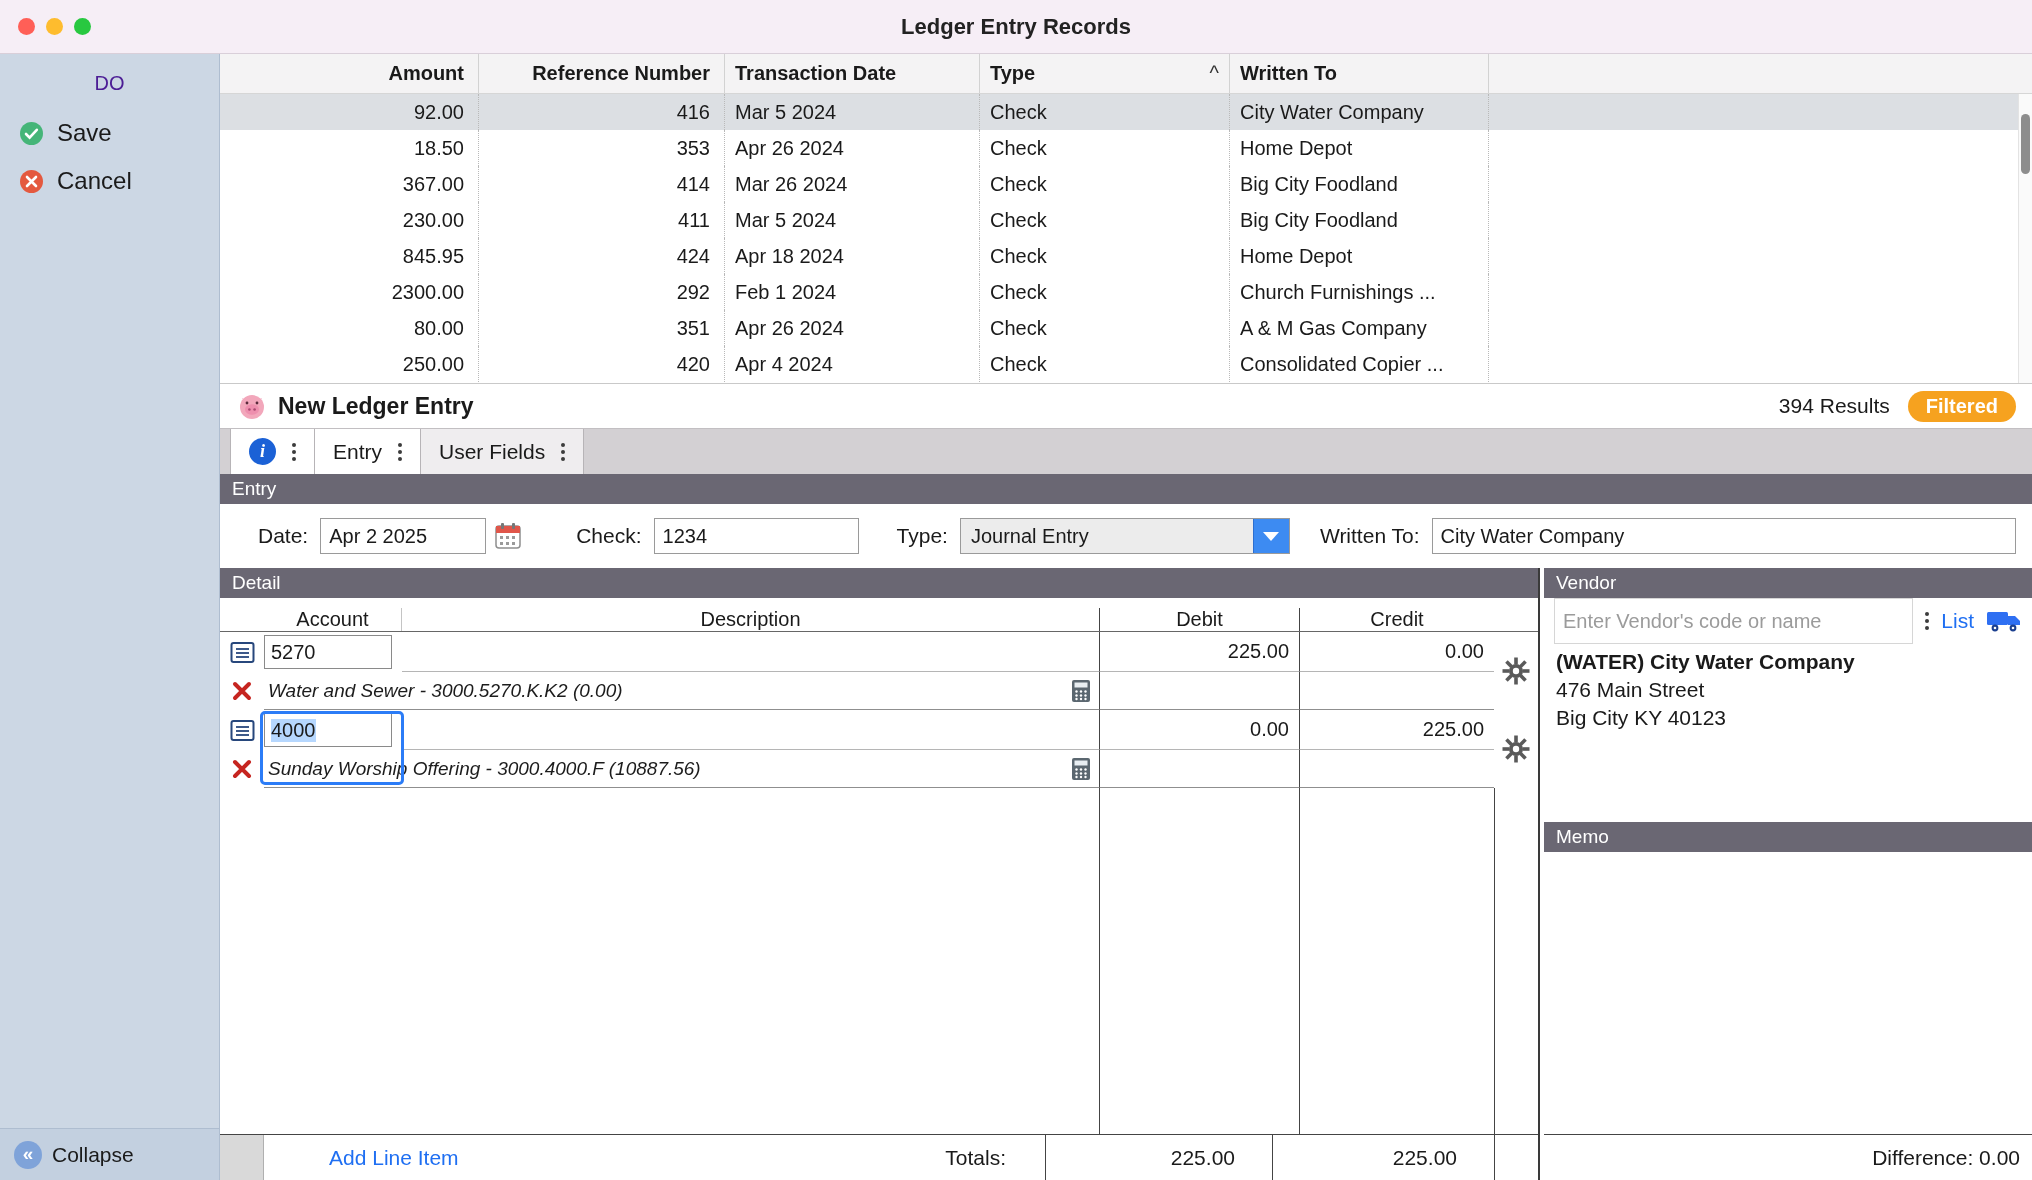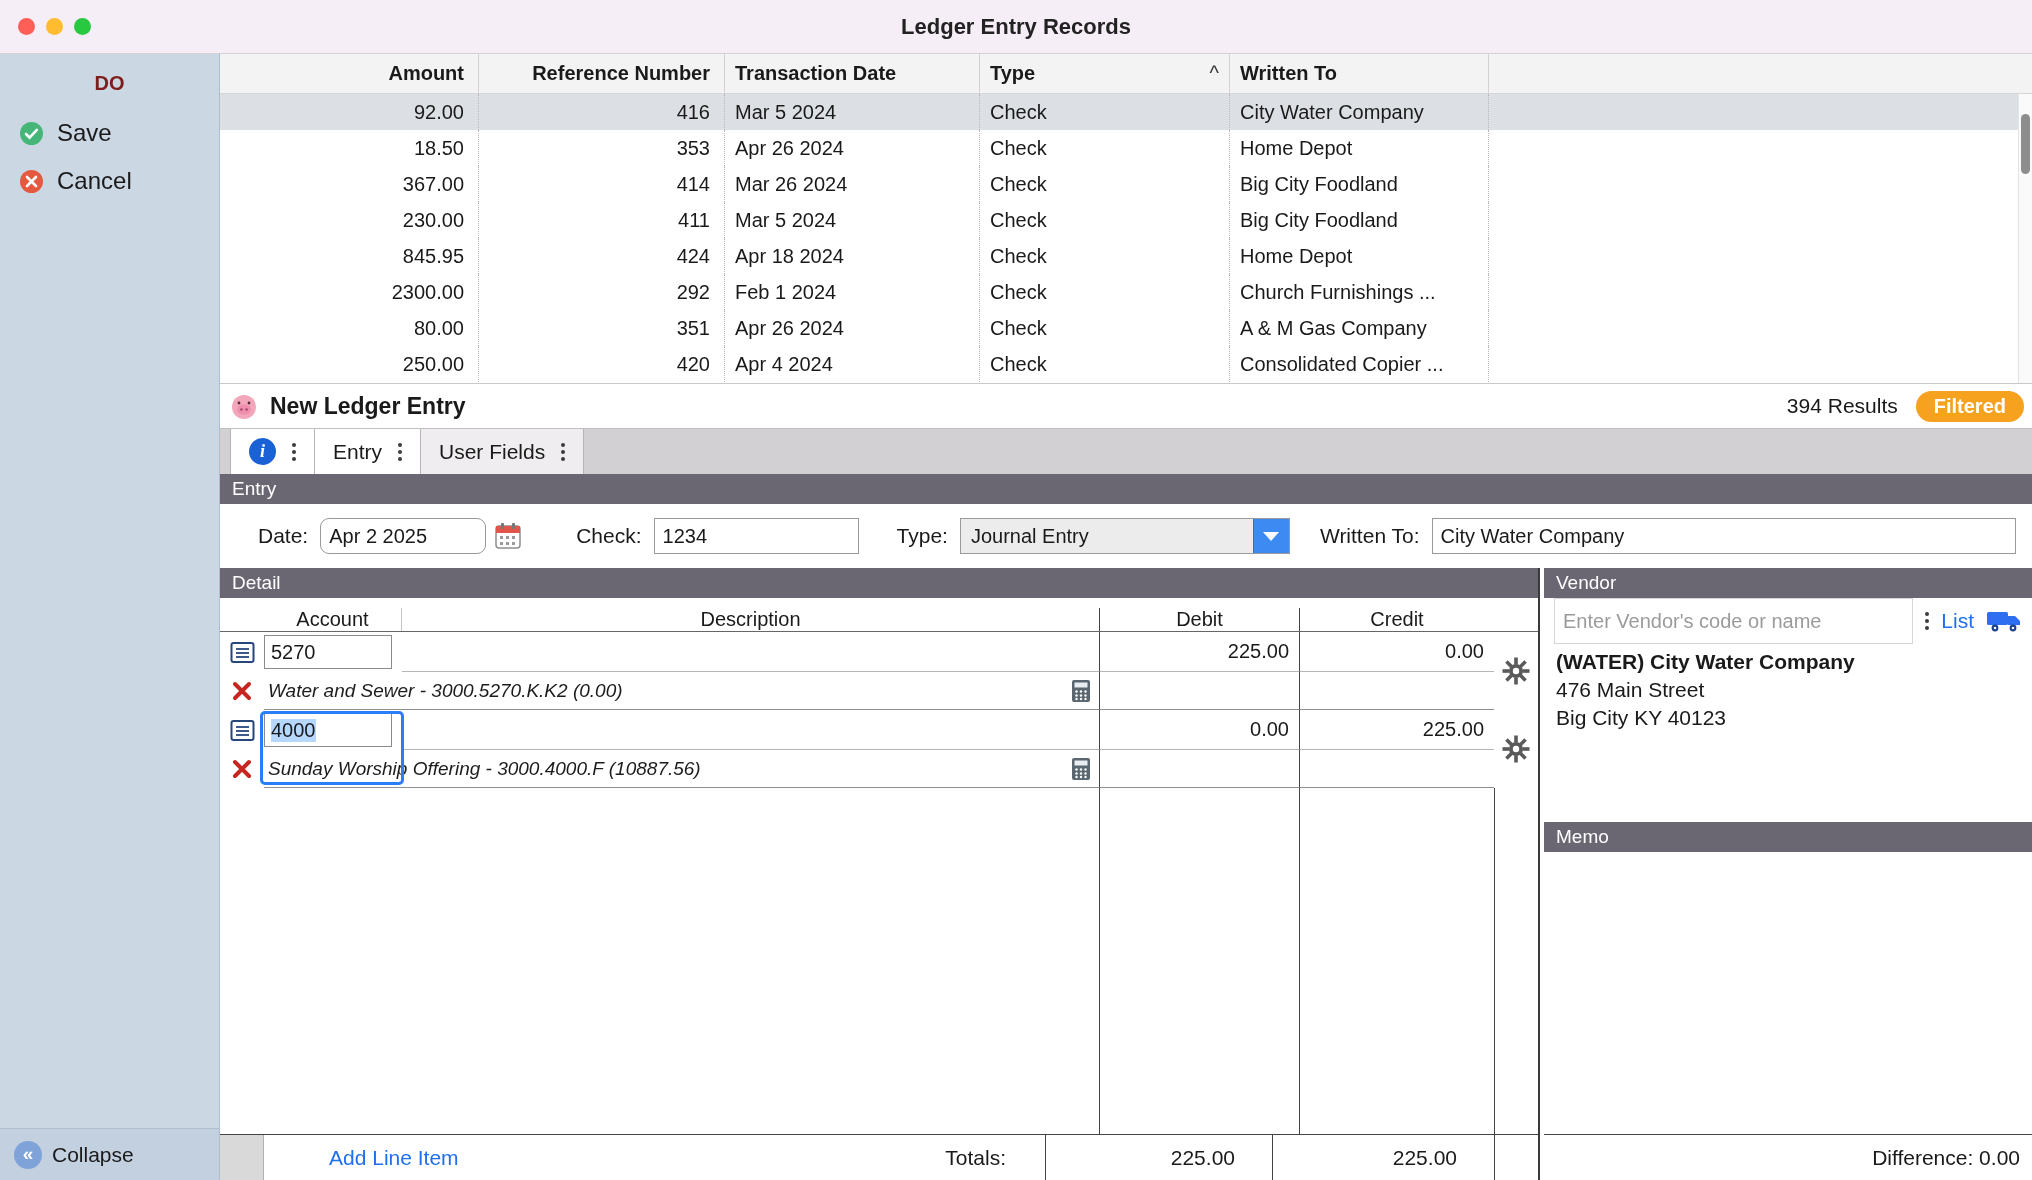--- a/index.html
+++ b/index.html
@@ -14,21 +14,21 @@
   .traffic span { width:17px; height:17px; border-radius:50%; display:block; }
   .tl-red { background:#ff5f57; }
   .tl-yellow { background:#febc2e; }
   .tl-green { background:#28c840; }
   .win-title { position:absolute; left:0; right:0; text-align:center; font-weight:700; font-size:22px; color:#222; }
 
   .body { flex:1; display:flex; min-height:0; }
 
   
   .sidebar { width:220px; flex:0 0 auto; background:#ccd7e4; border-right:1px solid #aebdd0; display:flex; flex-direction:column; }
-  .sb-header { text-align:center; color:#7f1d1d; font-weight:700; font-size:20px; padding:18px 0 14px; }
+  .sb-header { text-align:center; color:#4c1d95; font-weight:400; font-size:20px; padding:18px 0 14px; }
   .sb-item { display:flex; align-items:center; gap:12px; padding:10px 0 10px 18px; font-size:24px; cursor:default; }
   .sb-spacer { flex:1; }
   .sb-collapse { height:52px; border-top:1px solid #aebdd0; background:#c3d0e0; display:flex; align-items:center; gap:10px; padding-left:14px; font-size:21px; }
   .collapse-icon { width:28px; height:28px; border-radius:50%; background:#7fa3d9; color:#fff; display:flex; align-items:center; justify-content:center; font-size:19px; font-weight:700; padding-bottom:2px; }
 
   
   .main { flex:1; display:flex; flex-direction:column; min-width:0; }
 
   
   .records { height:330px; flex:0 0 auto; position:relative; overflow:hidden; border-bottom:1px solid #c9c9c9; }
@@ -45,21 +45,21 @@
   .rc-head > div { border-right:1px solid #d2d2d2; height:100%; display:flex; align-items:center; }
   .rc-head .c-amount, .rc-head .c-ref { justify-content:flex-end; }
   .rc-row > div { border-right:1px dotted #b9b9b9; height:100%; display:flex; align-items:center; white-space:nowrap; overflow:hidden; }
   .rc-row .c-amount, .rc-row .c-ref { justify-content:flex-end; }
   .rc-head .c-fill, .rc-row .c-fill { border-right:none; }
   .sort-caret { margin-left:auto; margin-right:10px; font-size:20px; color:#333; font-weight:400; }
   .vscroll { position:absolute; top:40px; right:0; width:14px; bottom:0; background:#fafafa; border-left:1px solid #e3e3e3; }
   .vscroll .thumb { position:absolute; top:20px; left:2px; width:9px; height:60px; border-radius:5px; background:#8d8d8d; }
 
   
-  .record-bar { height:44px; flex:0 0 auto; background:#fff; display:flex; align-items:center; padding:0 8px; }
+  .record-bar { height:44px; flex:0 0 auto; background:#fff; display:flex; align-items:center; padding:0 16px; }
   .rb-title { font-size:23px; font-weight:600; margin-left:10px; }
   .rb-right { margin-left:auto; display:flex; align-items:center; gap:18px; }
   .rb-results { font-size:21px; }
   .rb-badge { background:#f6a21f; color:#fff; font-weight:700; font-size:20px; padding:4px 18px; border-radius:16px; }
 
   
   .tabbar { height:46px; flex:0 0 auto; background:#d3d0d3; border-top:1px solid #c2bfc2; display:flex; align-items:stretch; padding-left:10px; }
   .tab-seg { display:flex; align-items:center; gap:16px; padding:0 18px; background:#fff; border-right:1px solid #b7b4b7; }
   .tab-seg.first { border-left:1px solid #b7b4b7; }
   .tab-seg.inactive { background:#efedef; }
@@ -68,21 +68,21 @@
   .vdots { display:inline-flex; flex-direction:column; gap:3px; align-items:center; }
   .vdots i { width:4px; height:4px; border-radius:50%; background:#3c3c3c; display:block; }
 
   
   .sec-header { height:30px; background:#6a6773; color:#fff; display:flex; align-items:center; padding-left:12px; font-size:19px; flex:0 0 auto; }
 
   
   .form-row { height:64px; flex:0 0 auto; background:#fff; display:flex; align-items:center; padding-left:38px; }
   .form-row label { margin-right:12px; font-size:21px; }
   .tb { height:36px; border:1px solid #9a9a9a; background:#fff; font-size:20px; padding:0 8px; font-family:inherit; color:#1a1a1a; }
-  .in-date { width:166px;border-radius:9px; }
+  .in-date { width:166px; }
   .in-check { width:205px; }
   .in-written { flex:1; margin-right:16px; }
   .cal-btn { width:32px; height:32px; margin-left:6px; border:none; background:transparent; display:flex; align-items:center; justify-content:center; }
   .gap-a { width:52px; } .gap-b { width:38px; } .gap-c { width:30px; }
   .dd { width:330px; height:36px; border:1px solid #9a9a9a; background:#ececec; display:flex; align-items:center; }
   .dd-value { flex:1; padding-left:10px; font-size:20px; }
   .dd-btn { width:36px; height:34px; background:#3d8bf2; display:flex; align-items:center; justify-content:center; border-left:1px solid #2d6fd0; }
   .dd-arrow { width:0; height:0; border-left:8px solid transparent; border-right:8px solid transparent; border-top:9px solid #fff; }
 
   

